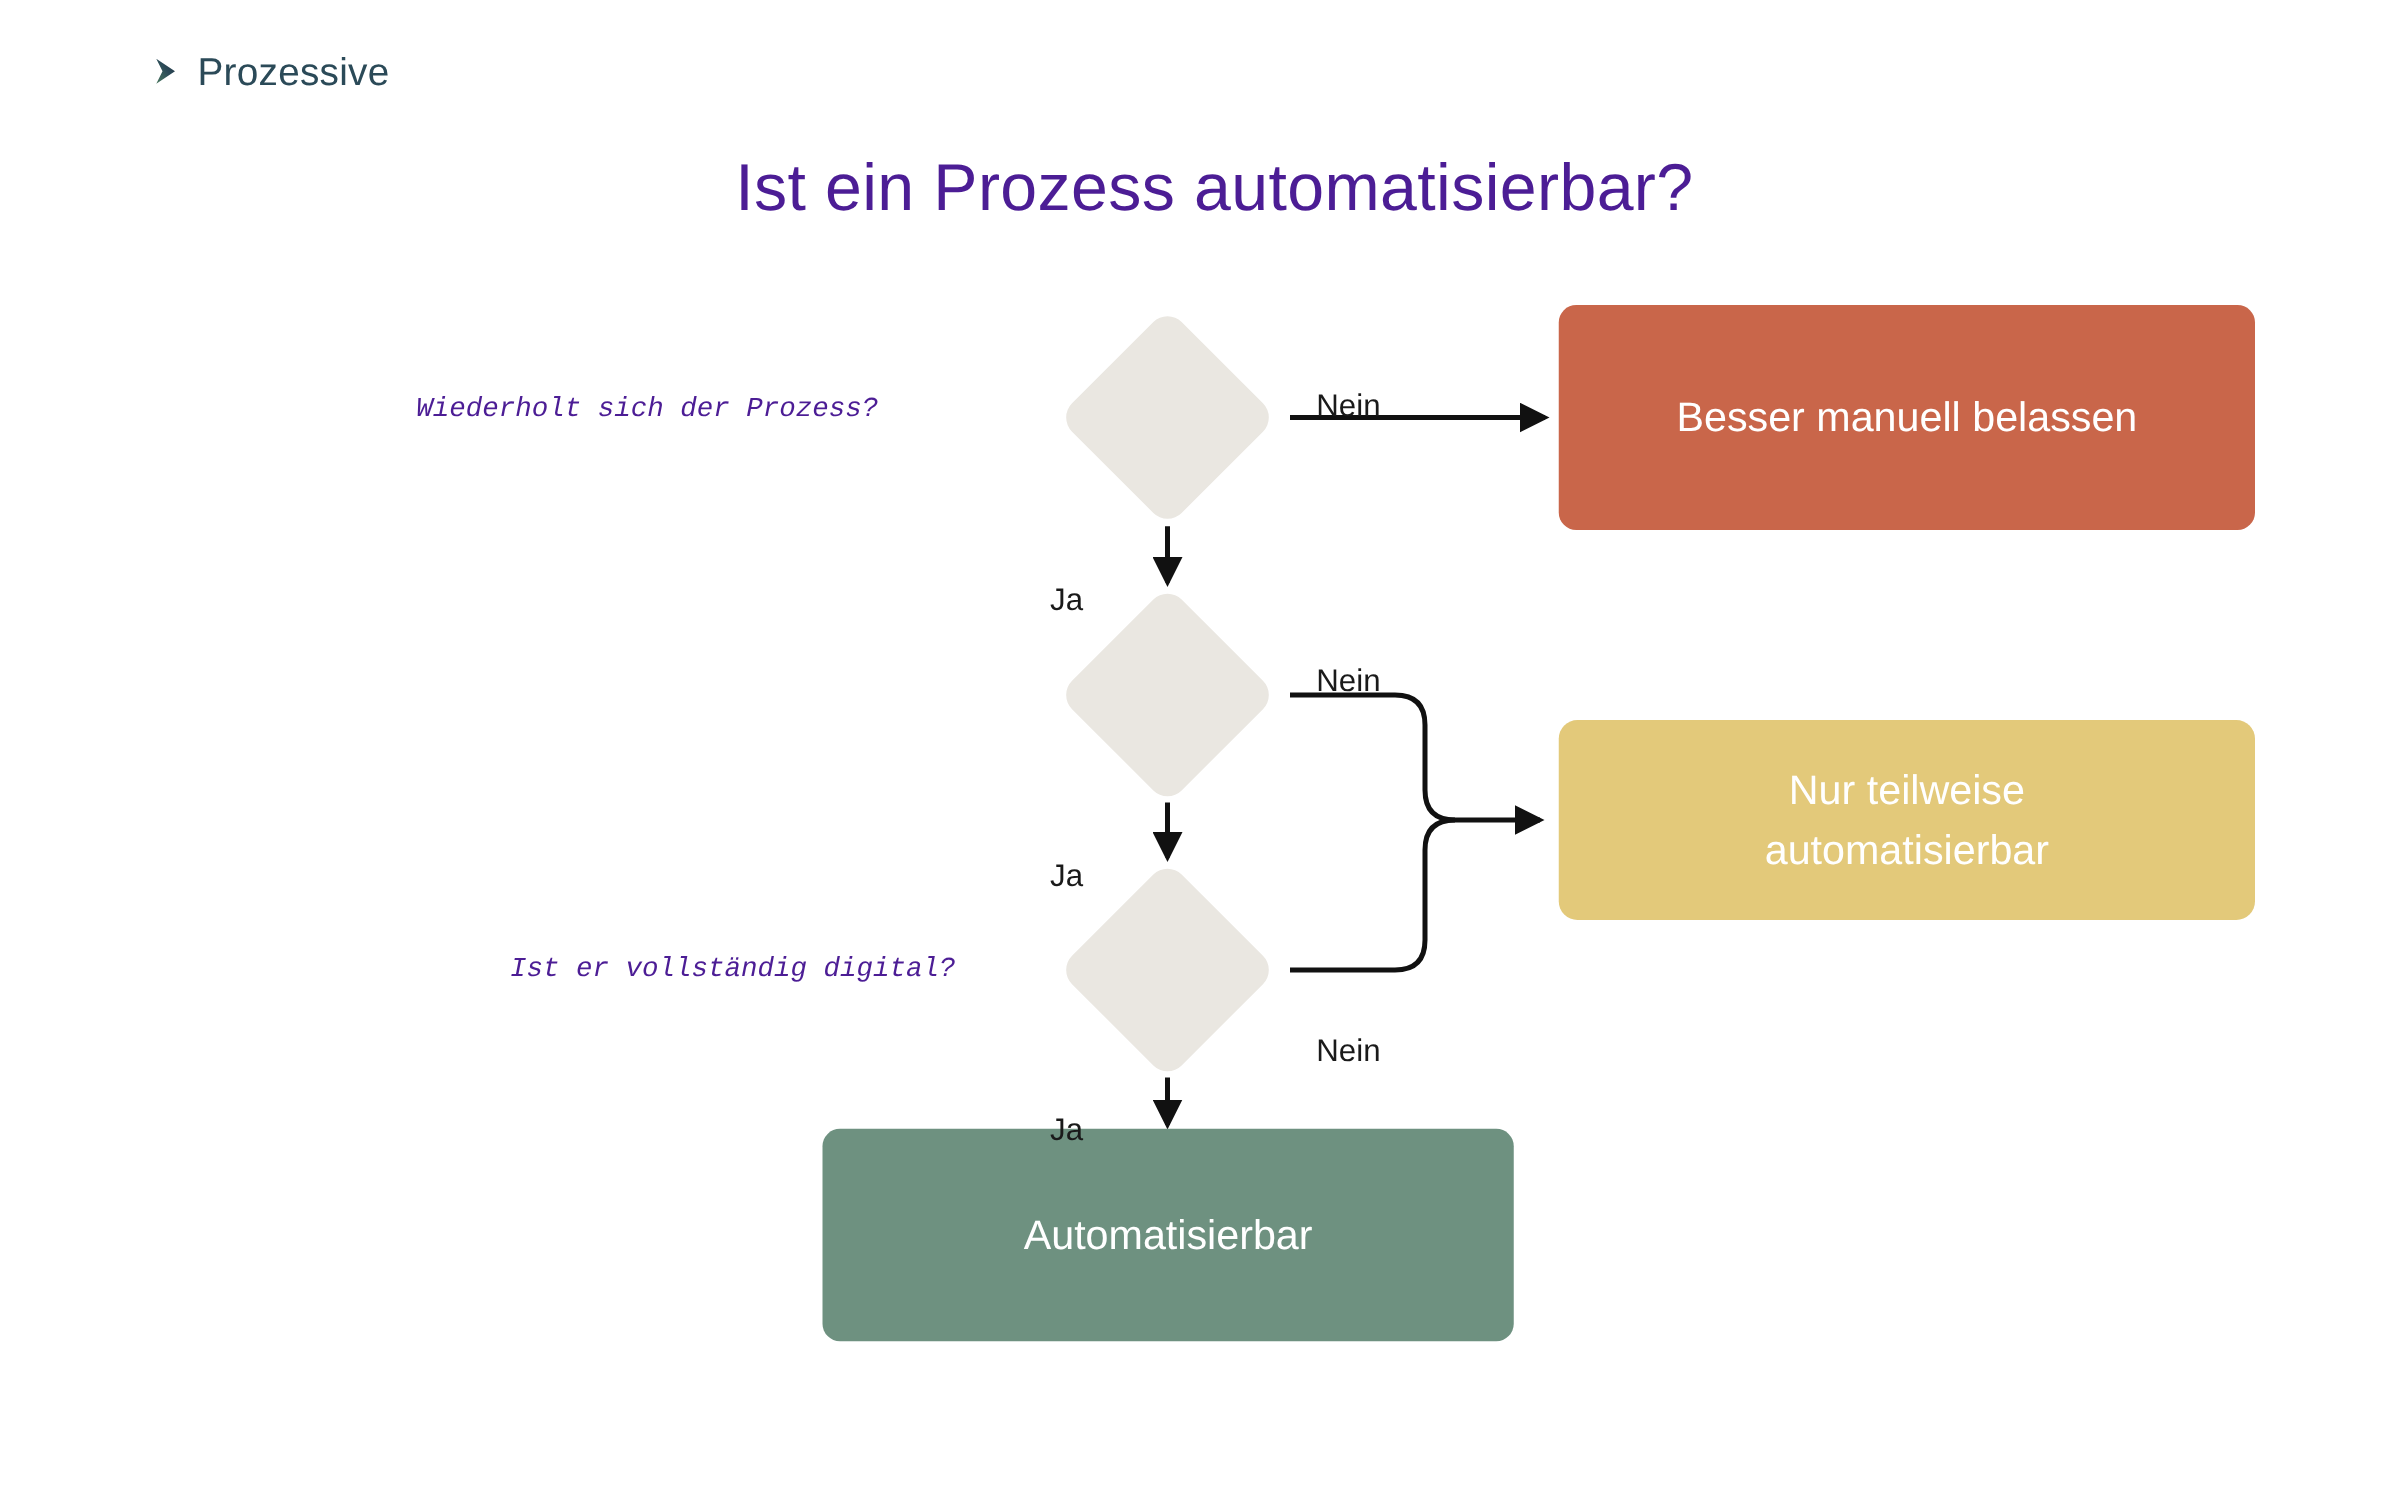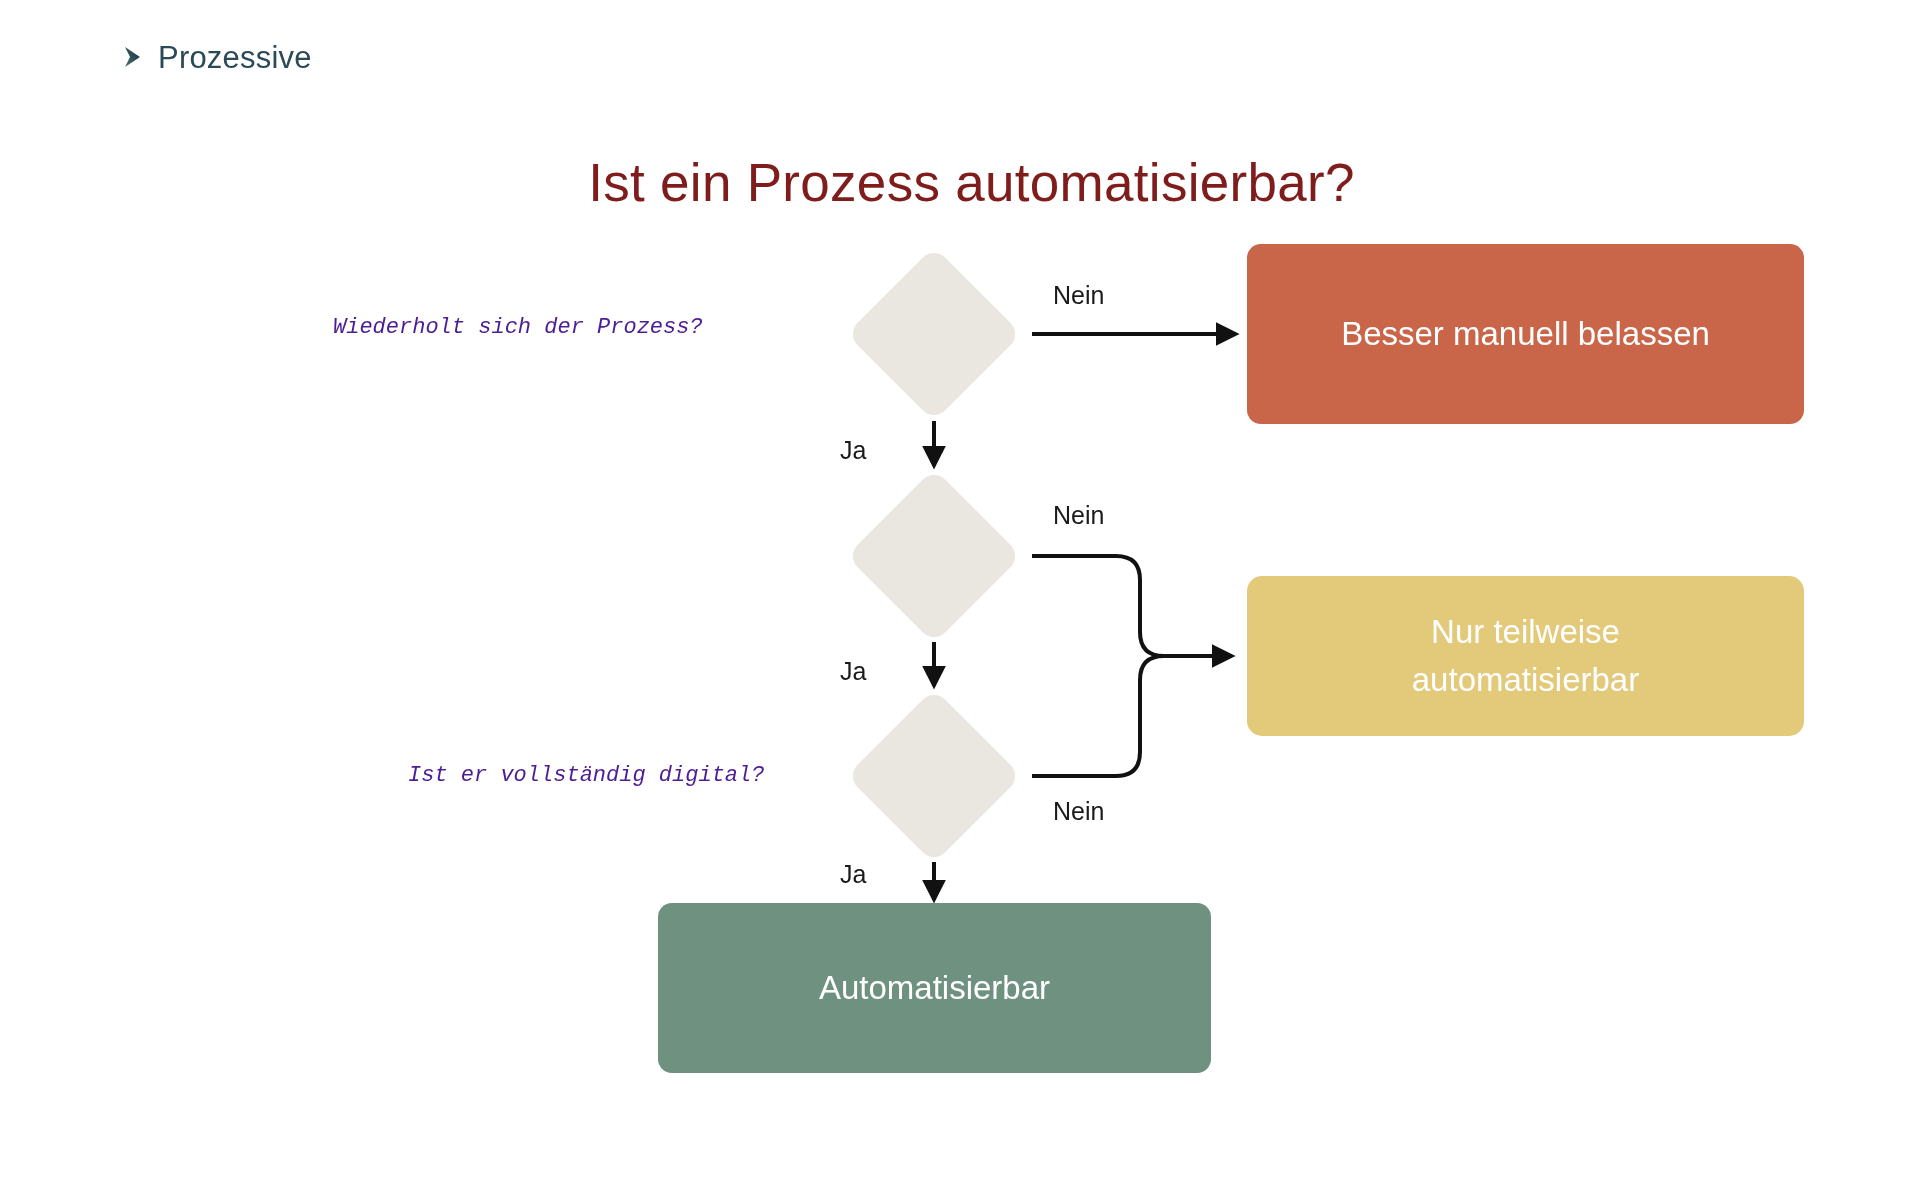--- a/index.html
+++ b/index.html
@@ -42,25 +42,24 @@
   
   #page-title {
     position: absolute;
     left: 0;
     top: 120px;
     width: 1920px;
     text-align: center;
     font-family: "Liberation Sans", sans-serif;
     font-size: 53px;
     font-weight: 400;
-    color: #7f1d1d;
+    color: #4c1d95;
     letter-spacing: 0.3px;
     padding-left: 23px;
     box-sizing: border-box;
-    margin-top: 32px;
   }
 
   
   #flow {
     position: absolute;
     left: 0;
     top: 0;
     width: 1920px;
     height: 1200px;
   }
@@ -107,20 +106,21 @@
     white-space: nowrap;
     text-align: right;
   }
 
   .edge-label {
     position: absolute;
     font-family: "Liberation Sans", sans-serif;
     font-size: 25px;
     color: #1a1a1a;
     white-space: nowrap;
+    margin-top: 30px;
   }
 </style>
 </head>
 <body>
 
 <div id="brand">
   <span class="chev">
     <svg class="chev" viewBox="0 0 34 34" xmlns="http://www.w3.org/2000/svg" aria-hidden="true">
       <defs>
         <linearGradient id="chevGrad" x1="0" y1="1" x2="1" y2="0">

